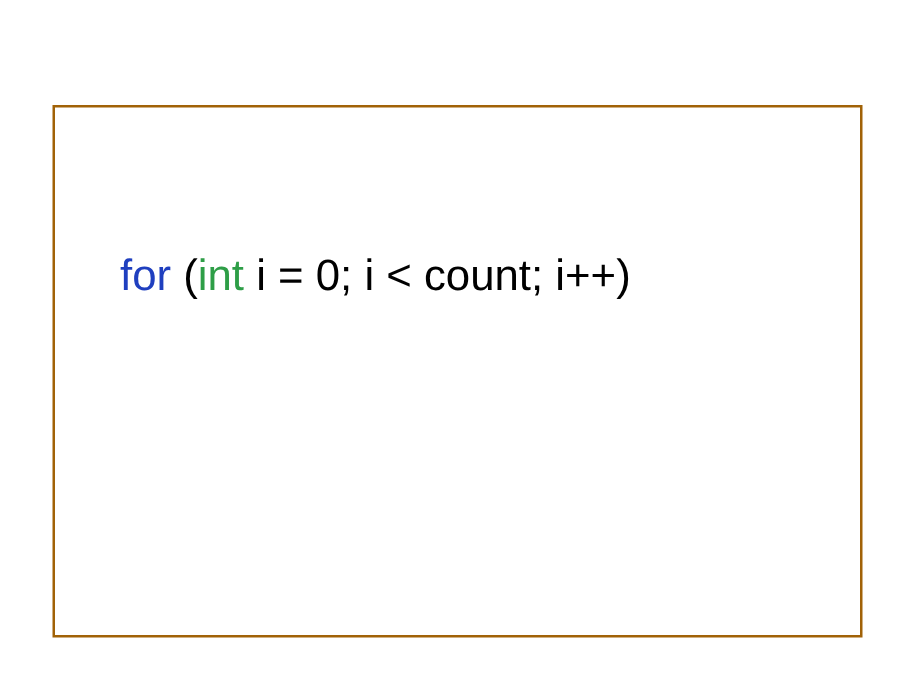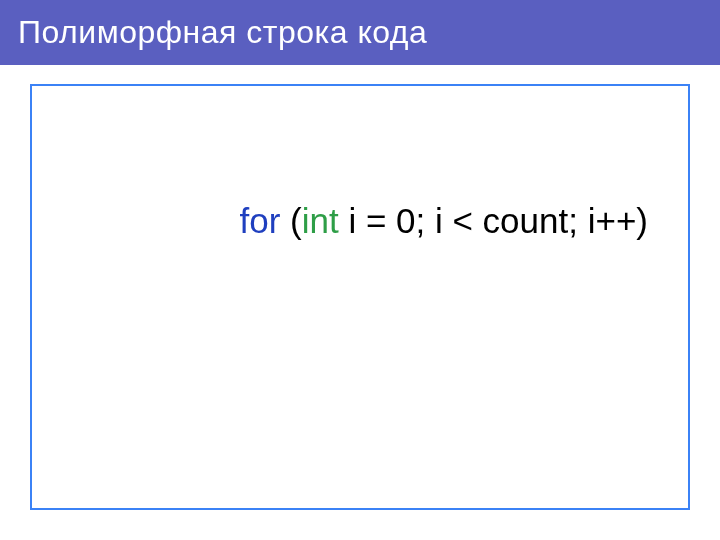--- a/index.html
+++ b/index.html
@@ -22,28 +22,27 @@
     .header-bar {
       background: #5a5fc0;
       color: #ffffff;
       font-size: 32px;
       font-weight: 400;
       padding: 14px 18px 14px 18px;
       letter-spacing: 0.5px;
     }
     .content {
       padding: 110px 40px 40px 52px;
-      border: 2px solid #3b82f6;
-      margin: 14px 30px 30px 30px;
+      border: 2px solid #a16207;
+      margin: 14px 30px 30px 42px;
       position: absolute;
       top: 70px;
       left: 0;
       right: 0;
       bottom: 0;
-      text-align: right;
     }
     .code-block {
       font-size: 35px;
       line-height: 1.45;
       color: #000000;
     }
     .code-line {
       white-space: nowrap;
     }
     .code-line2 {
@@ -60,23 +59,20 @@
       position: relative;
       width: 100%;
       height: 100%;
     }
   </style>
 </head>
 <body>
 
 <div class="slide">
   <div class="outer-wrap">
-    <div class="header-bar">
-      <span>Полиморфная строка кода</span>
-    </div>
     <div class="content">
       <div class="code-block">
         <div class="code-line">
           <span class="kw-for">for</span><span> (</span><span class="kw-int">int</span><span> i = 0; i &lt; count; i++)</span>
         </div>
       </div>
     </div>
   </div>
 </div>
 

